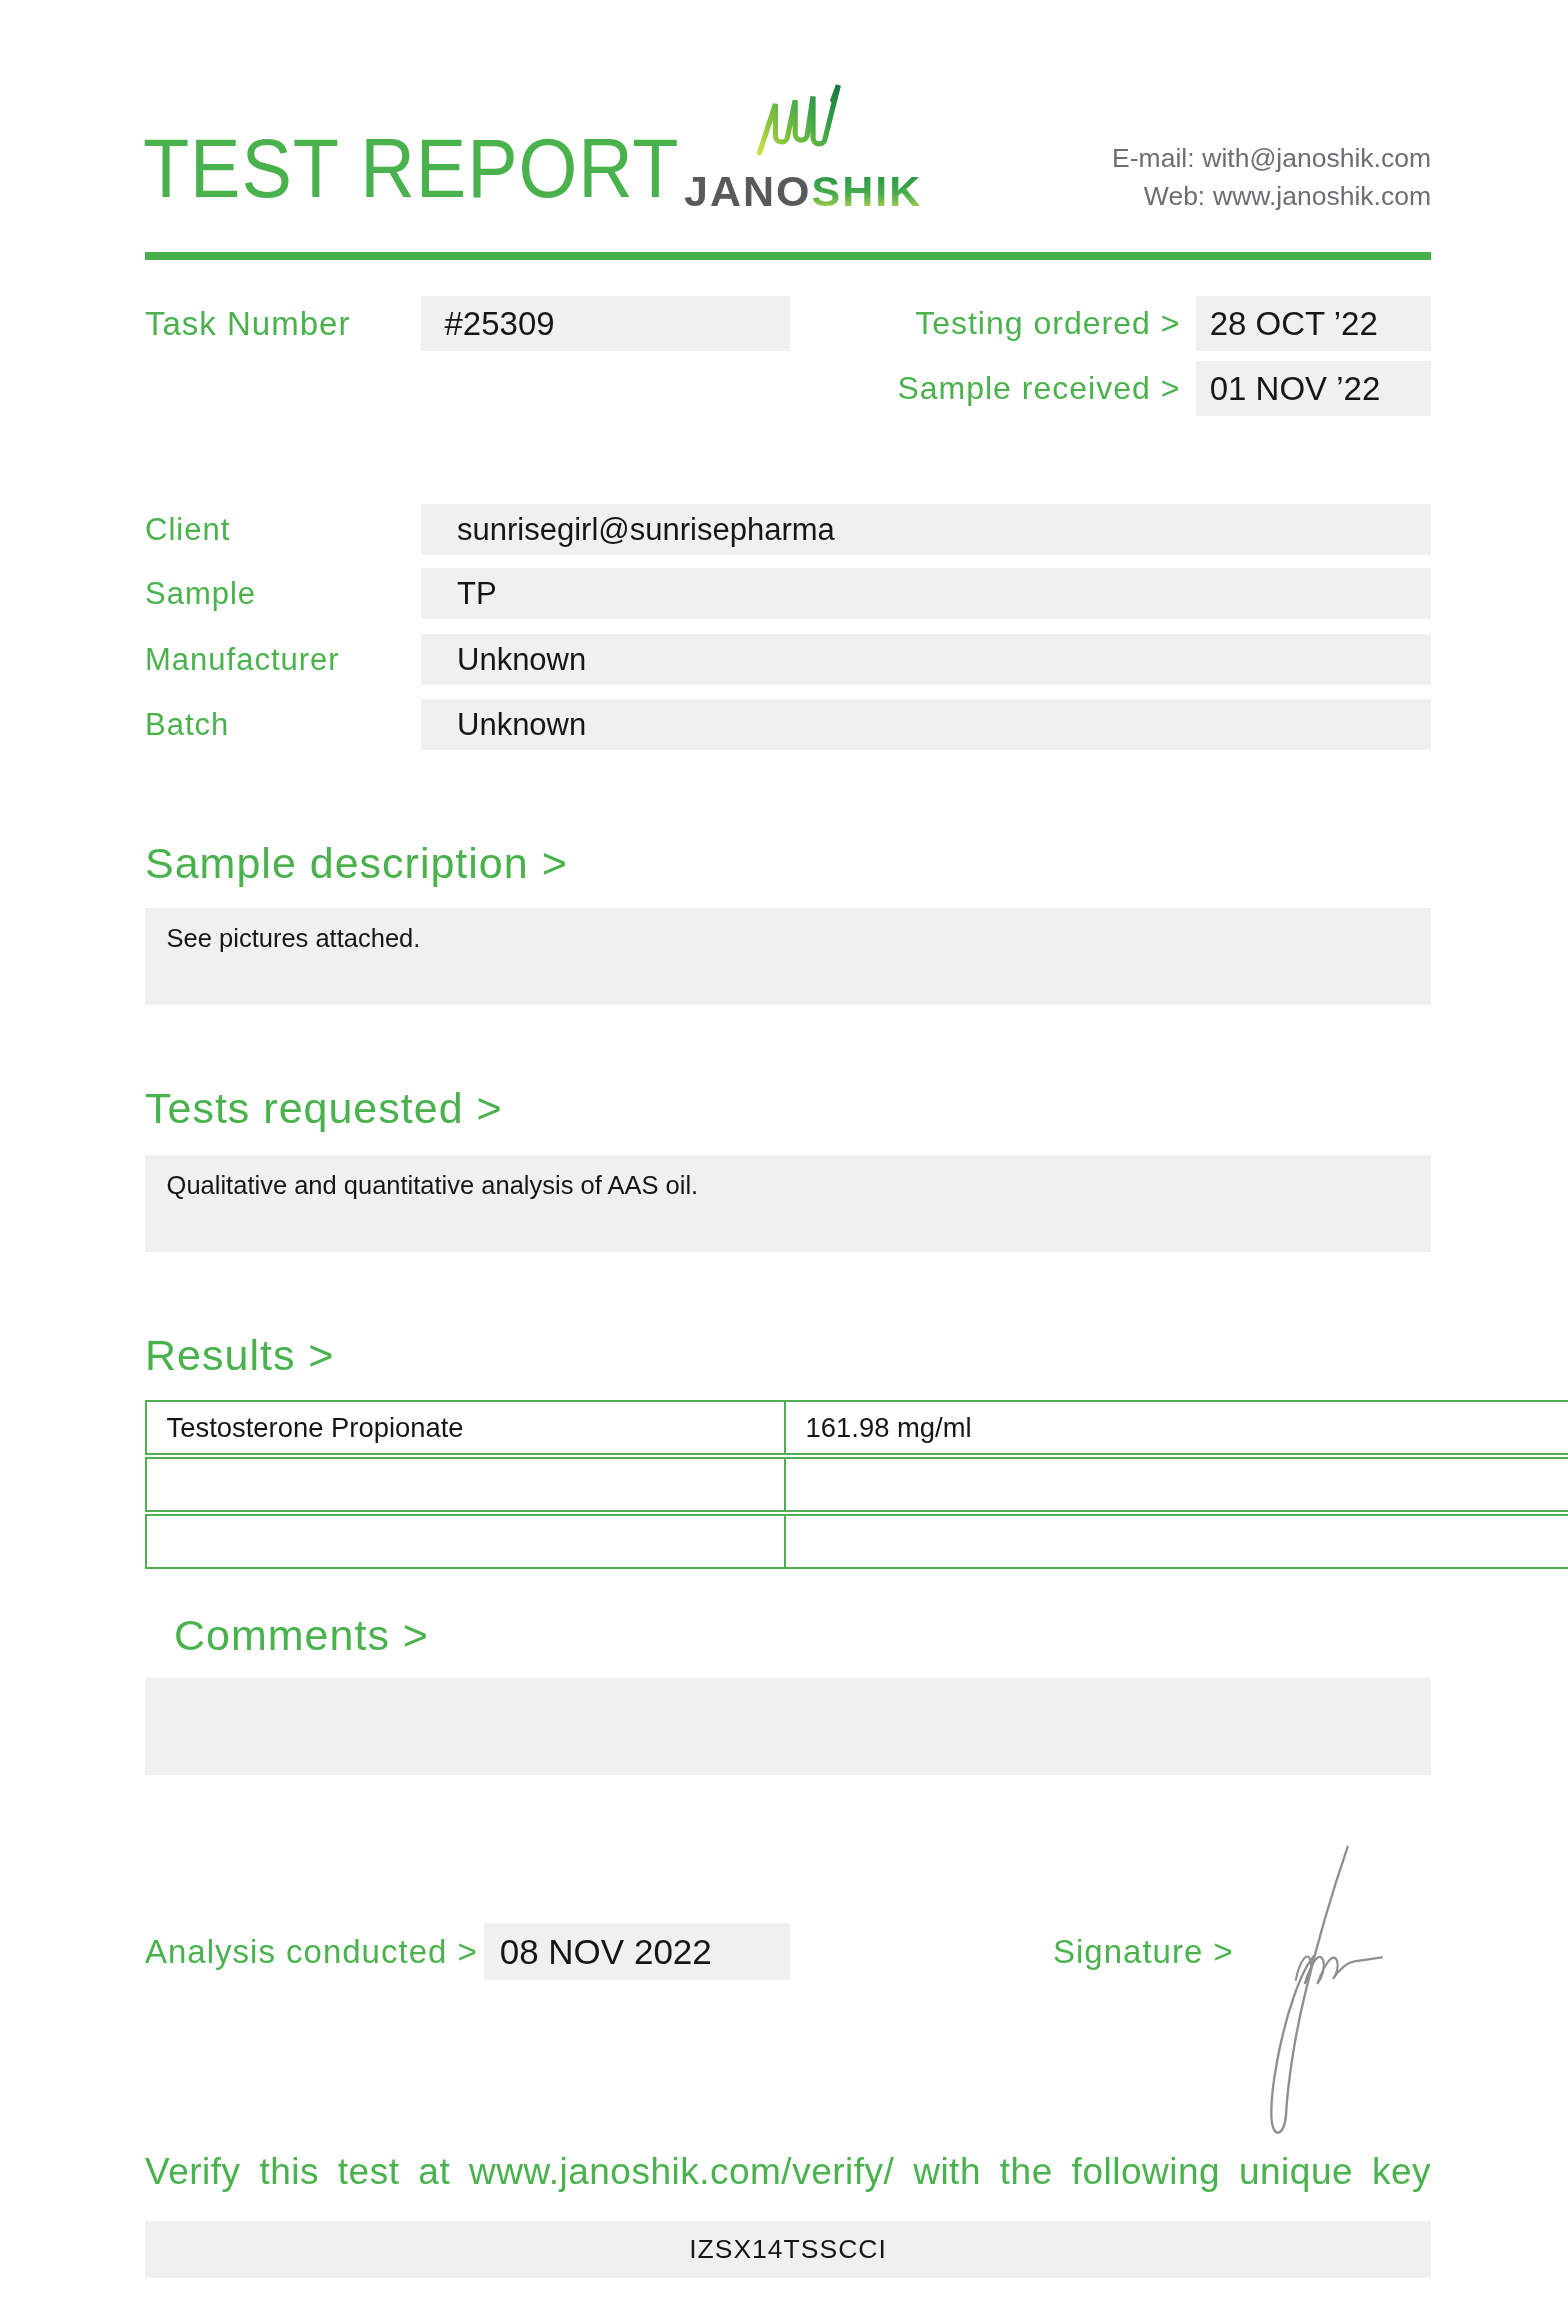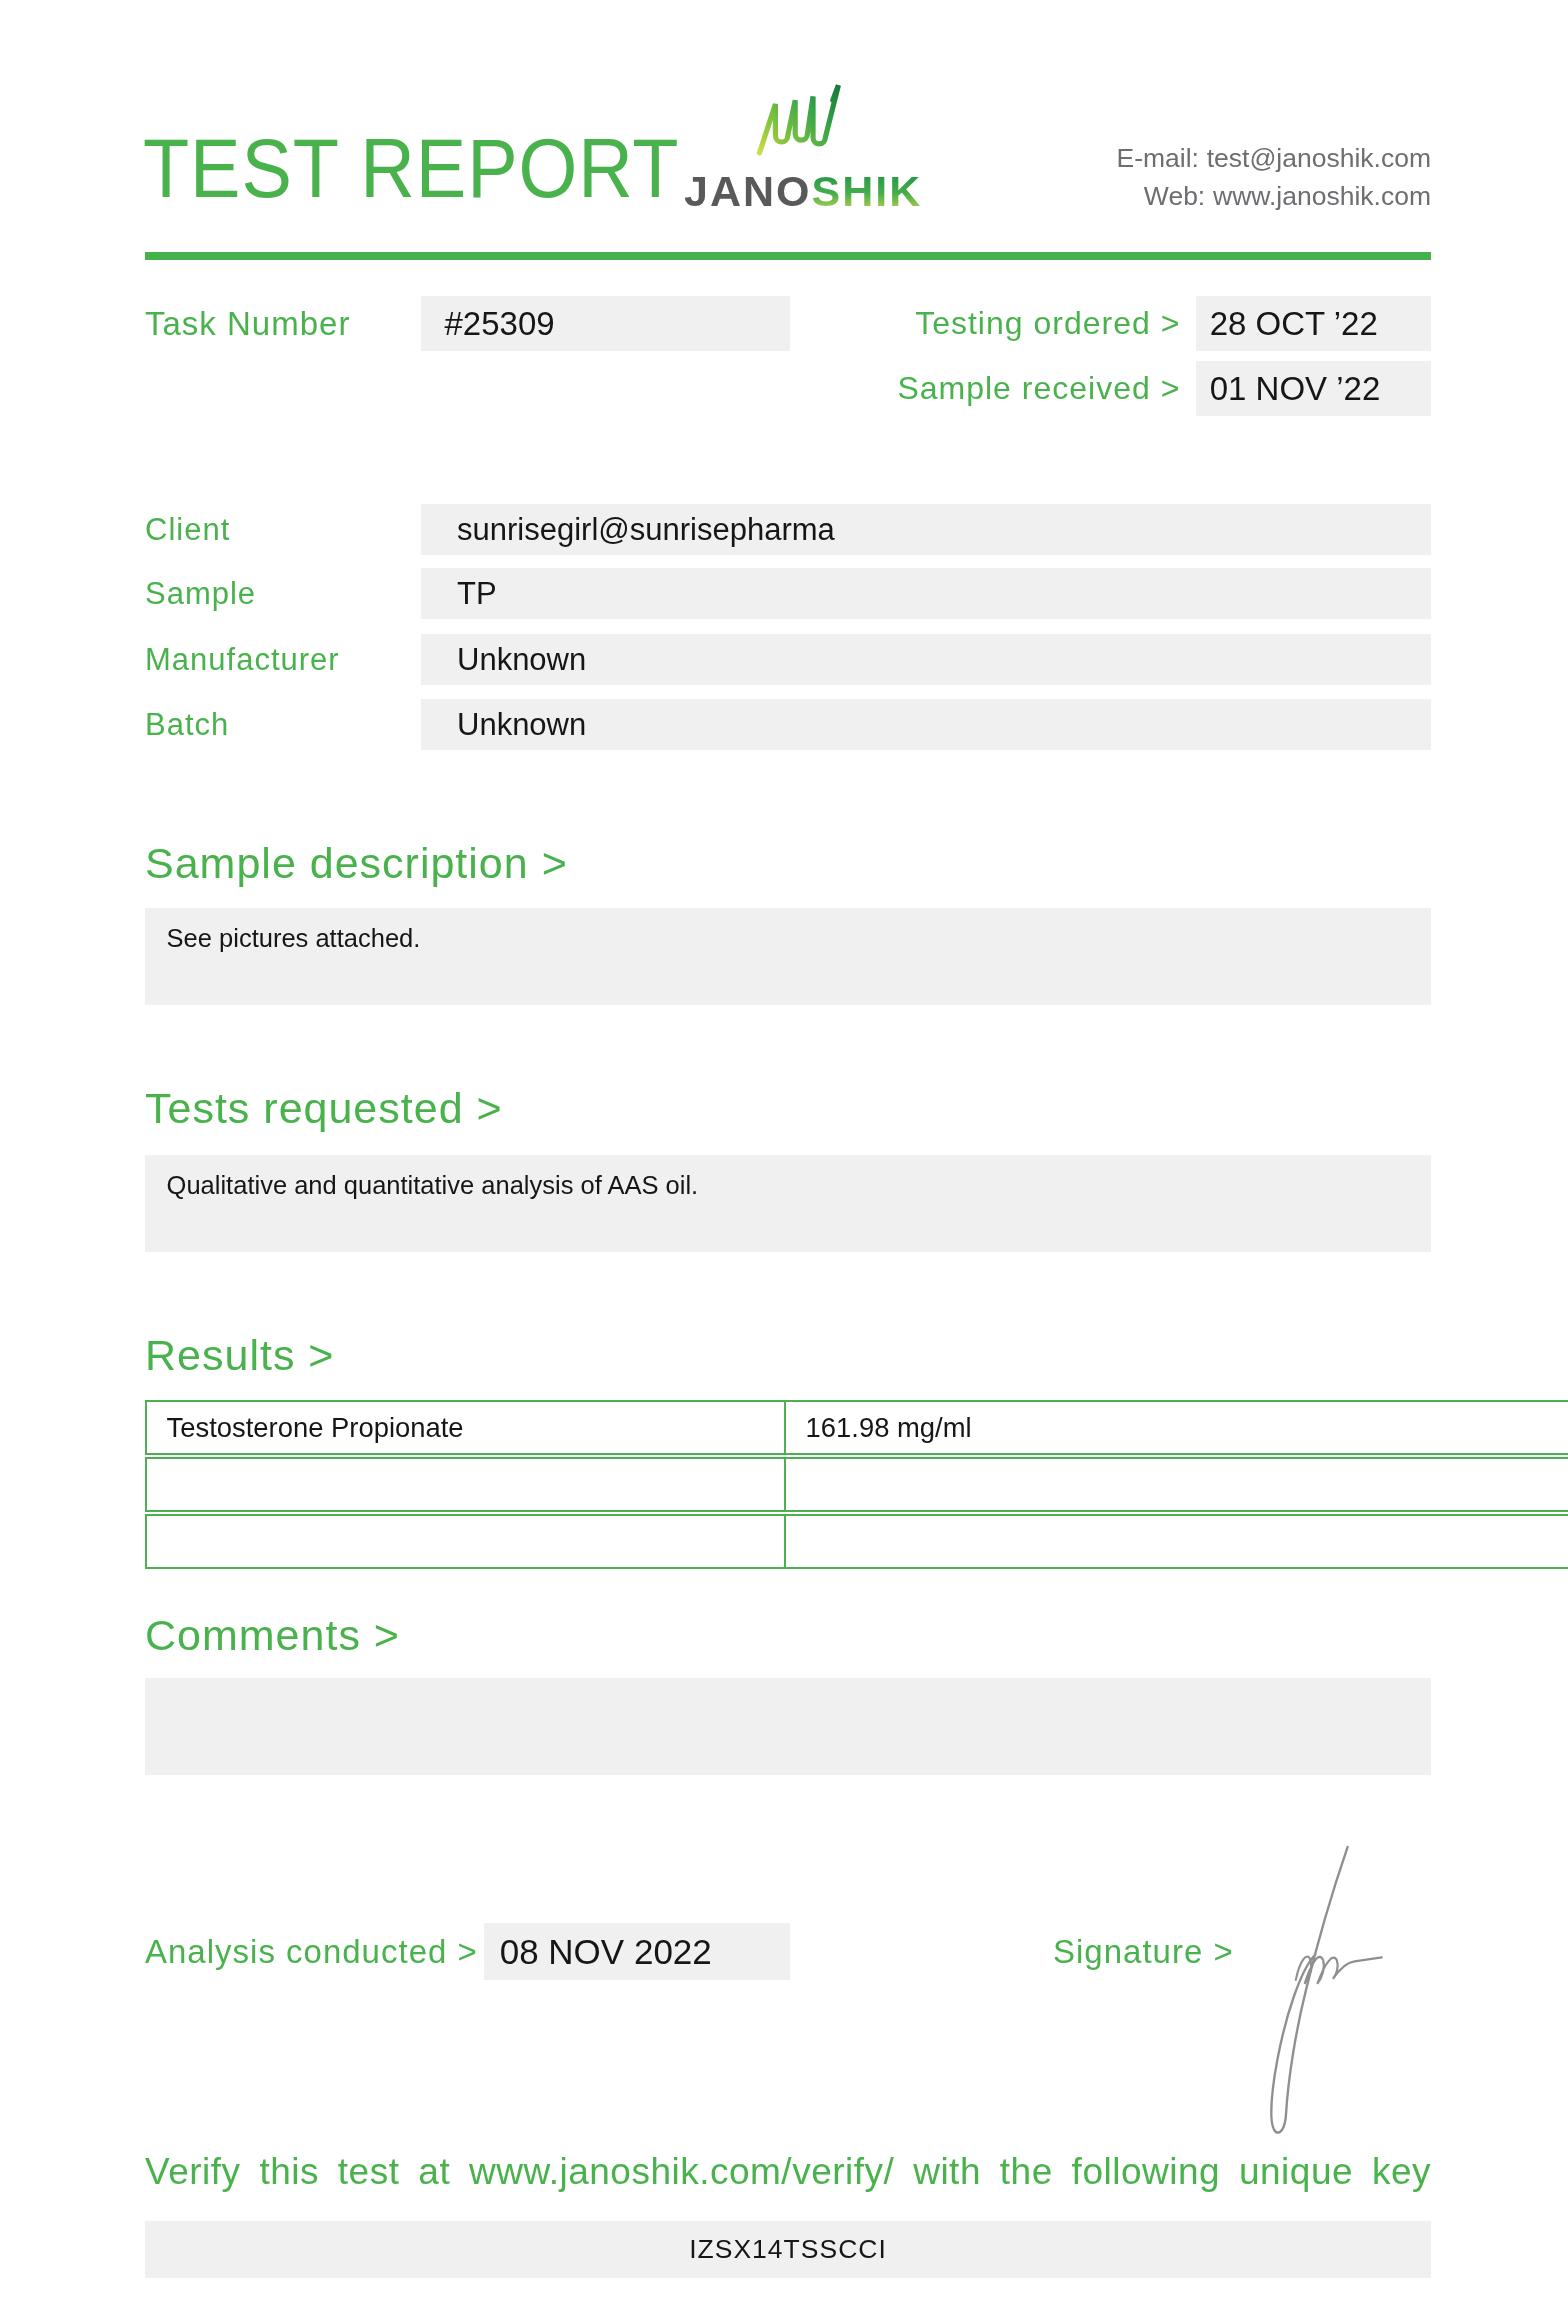--- a/index.html
+++ b/index.html
@@ -65,21 +65,21 @@
   .info-label{left:145px;height:51px;line-height:51px;font-size:31px;}
   .info-box{left:421px;width:1010px;height:51px;line-height:51px;font-size:31px;padding-left:36px;box-sizing:border-box;}
   .iy0{top:504px;} .iy1{top:568px;} .iy2{top:634px;} .iy3{top:699px;}
 
   
   .sec-heading{left:145px;font-size:43px;}
   .sec-box{left:145px;width:1286px;height:97px;box-sizing:border-box;padding:15.7px 21.6px;font-size:25.5px;color:#161616;}
   .h-desc{top:839px;} .b-desc{top:908px;}
   .h-tests{top:1084px;} .b-tests{top:1155px;}
   .h-results{top:1331px;}
-  .h-comments{top:1611px;} .b-comments{top:1678px;}
+  .h-comments{top:1611px;margin-left:29px;} .b-comments{top:1678px;}
 
   
   .rtable{left:145px;top:1400px;width:1550px;}
   .t-row{display:flex;border:2.9px solid #4CAF50;height:55px;box-sizing:border-box;margin-bottom:2px;background:#fff;}
   .t-cell{display:flex;align-items:center;padding-left:19.6px;font-size:27.4px;box-sizing:border-box;}
   .t-c1{width:639px;border-right:2.9px solid #4CAF50;}
   .t-c2{flex:1;}
 
   
   .analysis-label{left:145px;top:1923px;height:57px;line-height:57px;font-size:33px;}
@@ -114,21 +114,21 @@
         <stop offset="0.62" stop-color="#3AA648"></stop>
         <stop offset="1" stop-color="#0E6F39"></stop>
       </linearGradient>
     </defs>
     <path d="M9,78 L26,26 L26,60 A6.5,6.5 0 0 0 39,60 L47,22 L47,58 A6.5,6.5 0 0 0 60,58 L66,18 L66,62 A6.5,6.5 0 0 0 79,62 L93,6 L87,22" stroke="url(#lg)" stroke-width="5.5" stroke-linecap="round" stroke-linejoin="miter"></path>
   </svg>
 
   <div class="abs logo-text"><span class="jano">JANO</span><span class="shik">SHIK</span></div>
 
   <div class="abs contact">
-    <div><span class="lbl">E-mail:</span><span>test@janoshik.com</span></div>
+    <div><span class="lbl">E-mail:</span><span>with@janoshik.com</span></div>
     <div><span class="lbl">Web:</span><span>www.janoshik.com</span></div>
   </div>
 
   <div class="abs rule"></div>
 
   <div class="abs glabel task-label">Task Number</div>
   <div class="abs gbox val task-box">#25309</div>
 
   <div class="abs date-row r1">
     <span class="glabel date-label">Testing ordered  &gt;</span>

